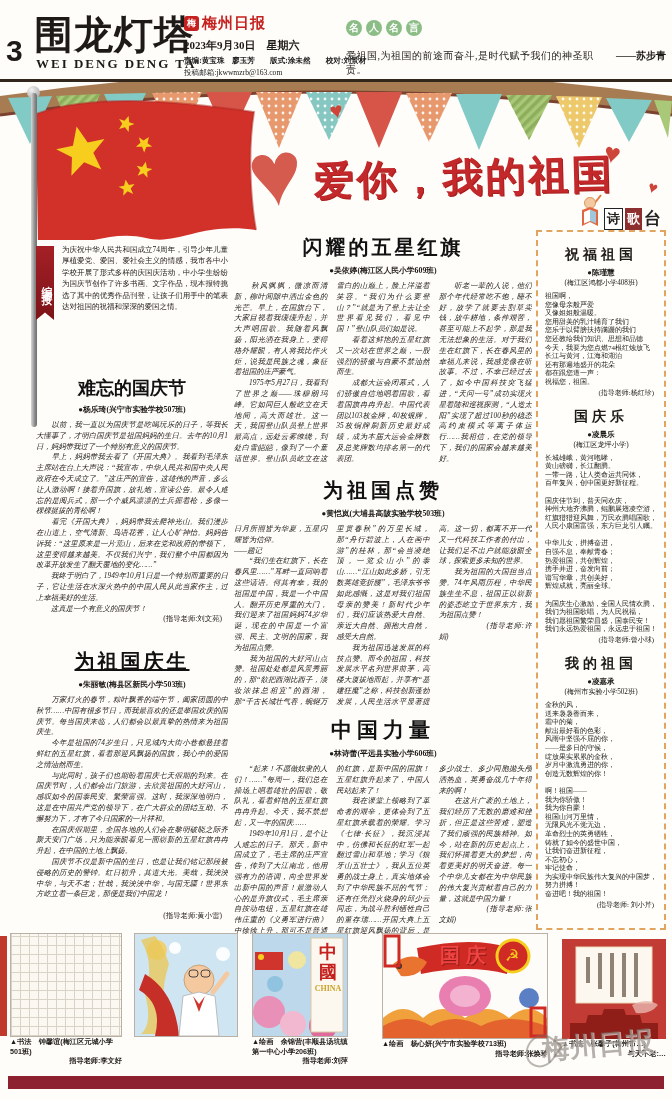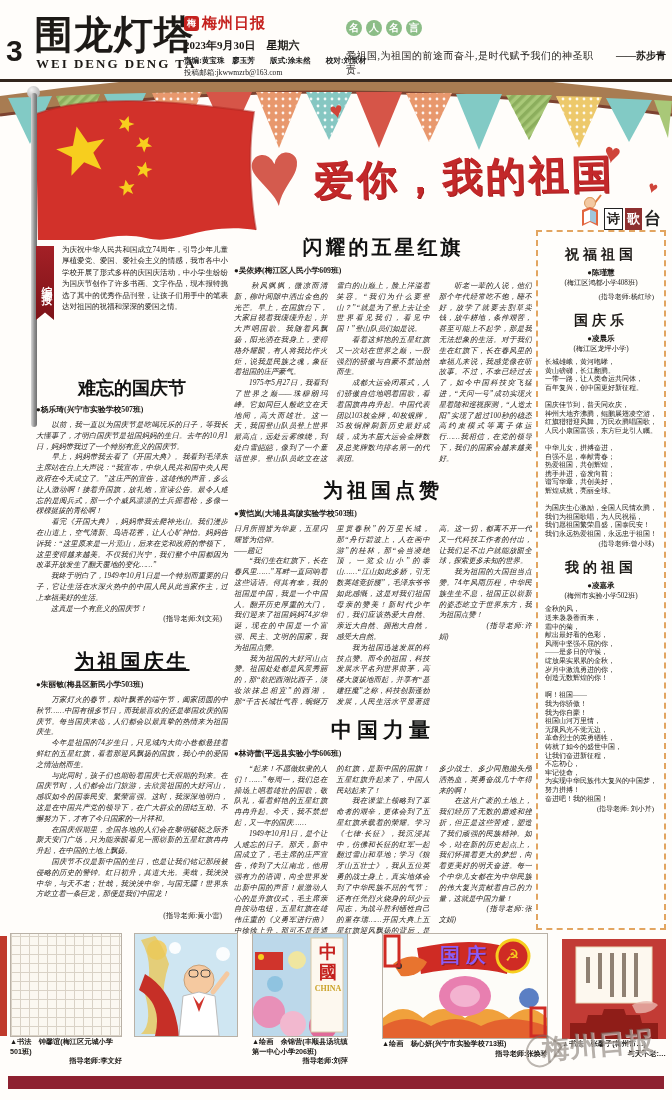--- a/index.html
+++ b/index.html
@@ -52,21 +52,21 @@
           font-size:11px;font-weight:700;text-align:center;
           clip-path:polygon(0 0,100% 0,100% 100%,50% 90%,0 100%);}
   .note-text{font-size:7.5px;line-height:11.4px;text-align:justify;height:120px;overflow:hidden;}
 
   h2{margin:0;text-align:center;font-weight:900;color:#111;}
   .h-nanwang{font-size:18px;margin:12px 0 4px;}
   .h-qingsheng{font-size:20px;letter-spacing:3px;margin:24px 0 4px;text-decoration:underline;}
   .h-shanyao{font-size:20px;letter-spacing:3px;margin:0 0 4px;}
   .h-dianzan{font-size:20px;letter-spacing:4px;margin:8px 0 4px;}
   .h-liliang{font-size:21px;letter-spacing:5px;margin:8px 0 4px;}
-  .byline{text-align:left;font-size:7.8px;font-weight:700;margin:0 0 5px;}
+  .byline{text-align:center;font-size:7.8px;font-weight:700;margin:0 0 5px;}
   .bodytext{font-size:7.4px;line-height:10.8px;text-align:justify;white-space:pre-line;overflow:hidden;font-style:italic;}
   .b-nanwang{height:192px;}
   .b-qingsheng{height:214px;}
   .cols3{column-count:3;column-gap:9px;column-fill:auto;}
   .b-shanyao{height:188px;}
   .b-dianzan{height:184px;}
   .b-liliang{height:178px;}
   .credit{font-size:7.4px;text-align:right;padding-right:6px;margin:2px 0 0;}
 
   
@@ -260,20 +260,31 @@
 　　在这片广袤的土地上，我们经历了无数的磨难和挫折，但正是这些苦难，塑造了我们顽强的民族精神。如今，站在新的历史起点上，我们怀揣着更大的梦想，向着更美好的明天奋进。每一个中华儿女都在为中华民族的伟大复兴贡献着自己的力量，这就是中国力量！
 　　　　　　(指导老师:张文娟)</div>
     </article>
   </div>
 
   <aside class="abs poetry">
     <div>
       <h3 class="poem-title">祝福祖国</h3>
       <p class="poem-author">●陈瑾慧</p>
       <p class="poem-school">(梅江区鸿都小学408班)</p>
+      <p class="poem-body">祖国啊，
+您像母亲般严爱
+又像姐姐般温暖。
+您用甜美的乳汁哺育了我们
+您乐于以臂膀扶持蹒跚的我们
+您还教给我们知识、思想和品德
+今天，我要为您点燃74根红烛放飞
+长江与黄河，江海和湖泊
+还有那遍地盛开的花朵
+都在跟您道一声：
+祝福您，祖国。</p>
       <p class="poem-credit">(指导老师:杨红珍)</p>
     </div>
     <div>
       <h3 class="poem-title">国庆乐</h3>
       <p class="poem-author">●凌晨乐</p>
       <p class="poem-school">(梅江区龙坪小学)</p>
       <p class="poem-body">长城雄峨，黄河咆哮，
 黄山磅礴，长江翻腾。
 一带一路，让人类命运共同体，
 百年复兴，创中国更好新征程。
@@ -389,21 +400,21 @@
         <path d="M34,14 Q90,2 128,14 L124,40 Q86,30 38,40 Z" fill="#cf2b24"></path>
         <circle cx="130" cy="22" r="16" fill="#cf2b24" stroke="#f7ce1e" stroke-width="3"></circle>
         <ellipse cx="82" cy="62" rx="26" ry="20" fill="#e87fb0"></ellipse>
         <ellipse cx="82" cy="62" rx="15" ry="11" fill="#f3b3d0"></ellipse>
         <path d="M10,30 Q28,16 44,28 Q36,44 18,42 Z" fill="#e8742f"></path>
         <circle cx="16" cy="32" r="3" fill="#333"></circle>
         <circle cx="146" cy="64" r="10" fill="#5b7fc4"></circle>
         <rect x="2" y="2" width="14" height="30" fill="none" stroke="#cf2b24" stroke-width="3"></rect>
         <rect x="148" y="74" width="14" height="28" fill="none" stroke="#cf2b24" stroke-width="3"></rect>
       </svg>
-      <div class="abs" style="left:48px;top:8px;width:70px;text-align:center;color:#8b5cf6;font-weight:900;font-size:20px;letter-spacing:6px;text-shadow:1px 1px 0 #8c1a15;">国庆</div>
+      <div class="abs" style="left:48px;top:8px;width:70px;text-align:center;color:#ef4444;font-weight:900;font-size:20px;letter-spacing:6px;text-shadow:1px 1px 0 #8c1a15;">国庆</div>
       <div class="abs" style="left:122px;top:12px;font-size:16px;color:#f7ce1e;">☭</div>
     </div>
     <figcaption class="cap">
       <span>▲绘画　杨心妍(兴宁市实验学校713班)</span>
       <span class="cr">指导老师:张焕玲</span>
     </figcaption>
   </figure>
 
   <figure class="abs" style="left:558px;top:935px;width:104px;margin:4px;">
     <div class="fig-art" style="height:100px;position:relative;border:none;">

